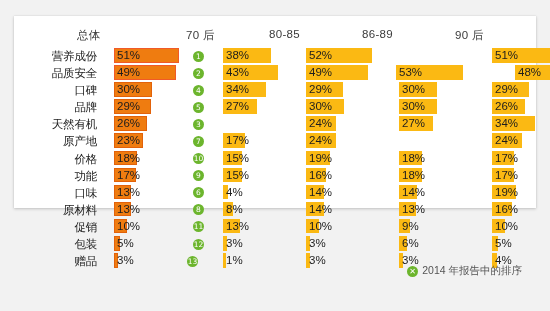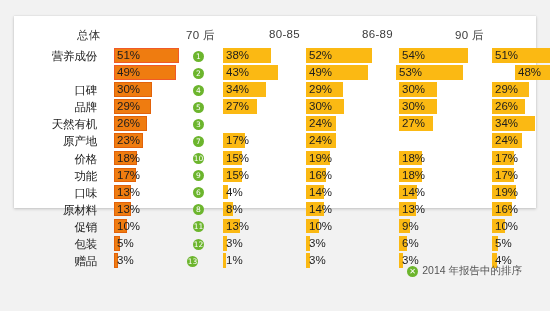--- a/index.html
+++ b/index.html
@@ -167,30 +167,27 @@
               <div class="val">51%</div>
             </div>
             <div class="cell" style="left: 172px; width: 78px;">
               <div class="bar gen" style="width: 48.26px;"></div>
               <div class="val">38%</div>
             </div>
             <div class="cell" style="left: 255px; width: 88px;">
               <div class="bar gen" style="width: 66.04px;"></div>
               <div class="val">52%</div>
             </div>
-            <div class="cell" style="left: 348px; width: 88px;">
-              <div class="bar gen" style="width: 68.58px;"></div>
-              <div class="val">54%</div>
-            </div>
             <div class="cell" style="left: 441px; width: 80px;">
               <div class="bar gen" style="width: 64.77px;"></div>
               <div class="val">51%</div>
             </div>
           </div>
           <div class="row">
+            <div class="rlabel">品质安全</div>
             <div class="badge" style="left: 142px;">2</div>
             <div class="cell" style="left: 63px; width: 95px;">
               <div class="bar total top" style="width: 62.23px;"></div>
               <div class="val">49%</div>
             </div>
             <div class="cell" style="left: 172px; width: 78px;">
               <div class="bar gen" style="width: 54.61px;"></div>
               <div class="val">43%</div>
             </div>
             <div class="cell" style="left: 255px; width: 88px;">

